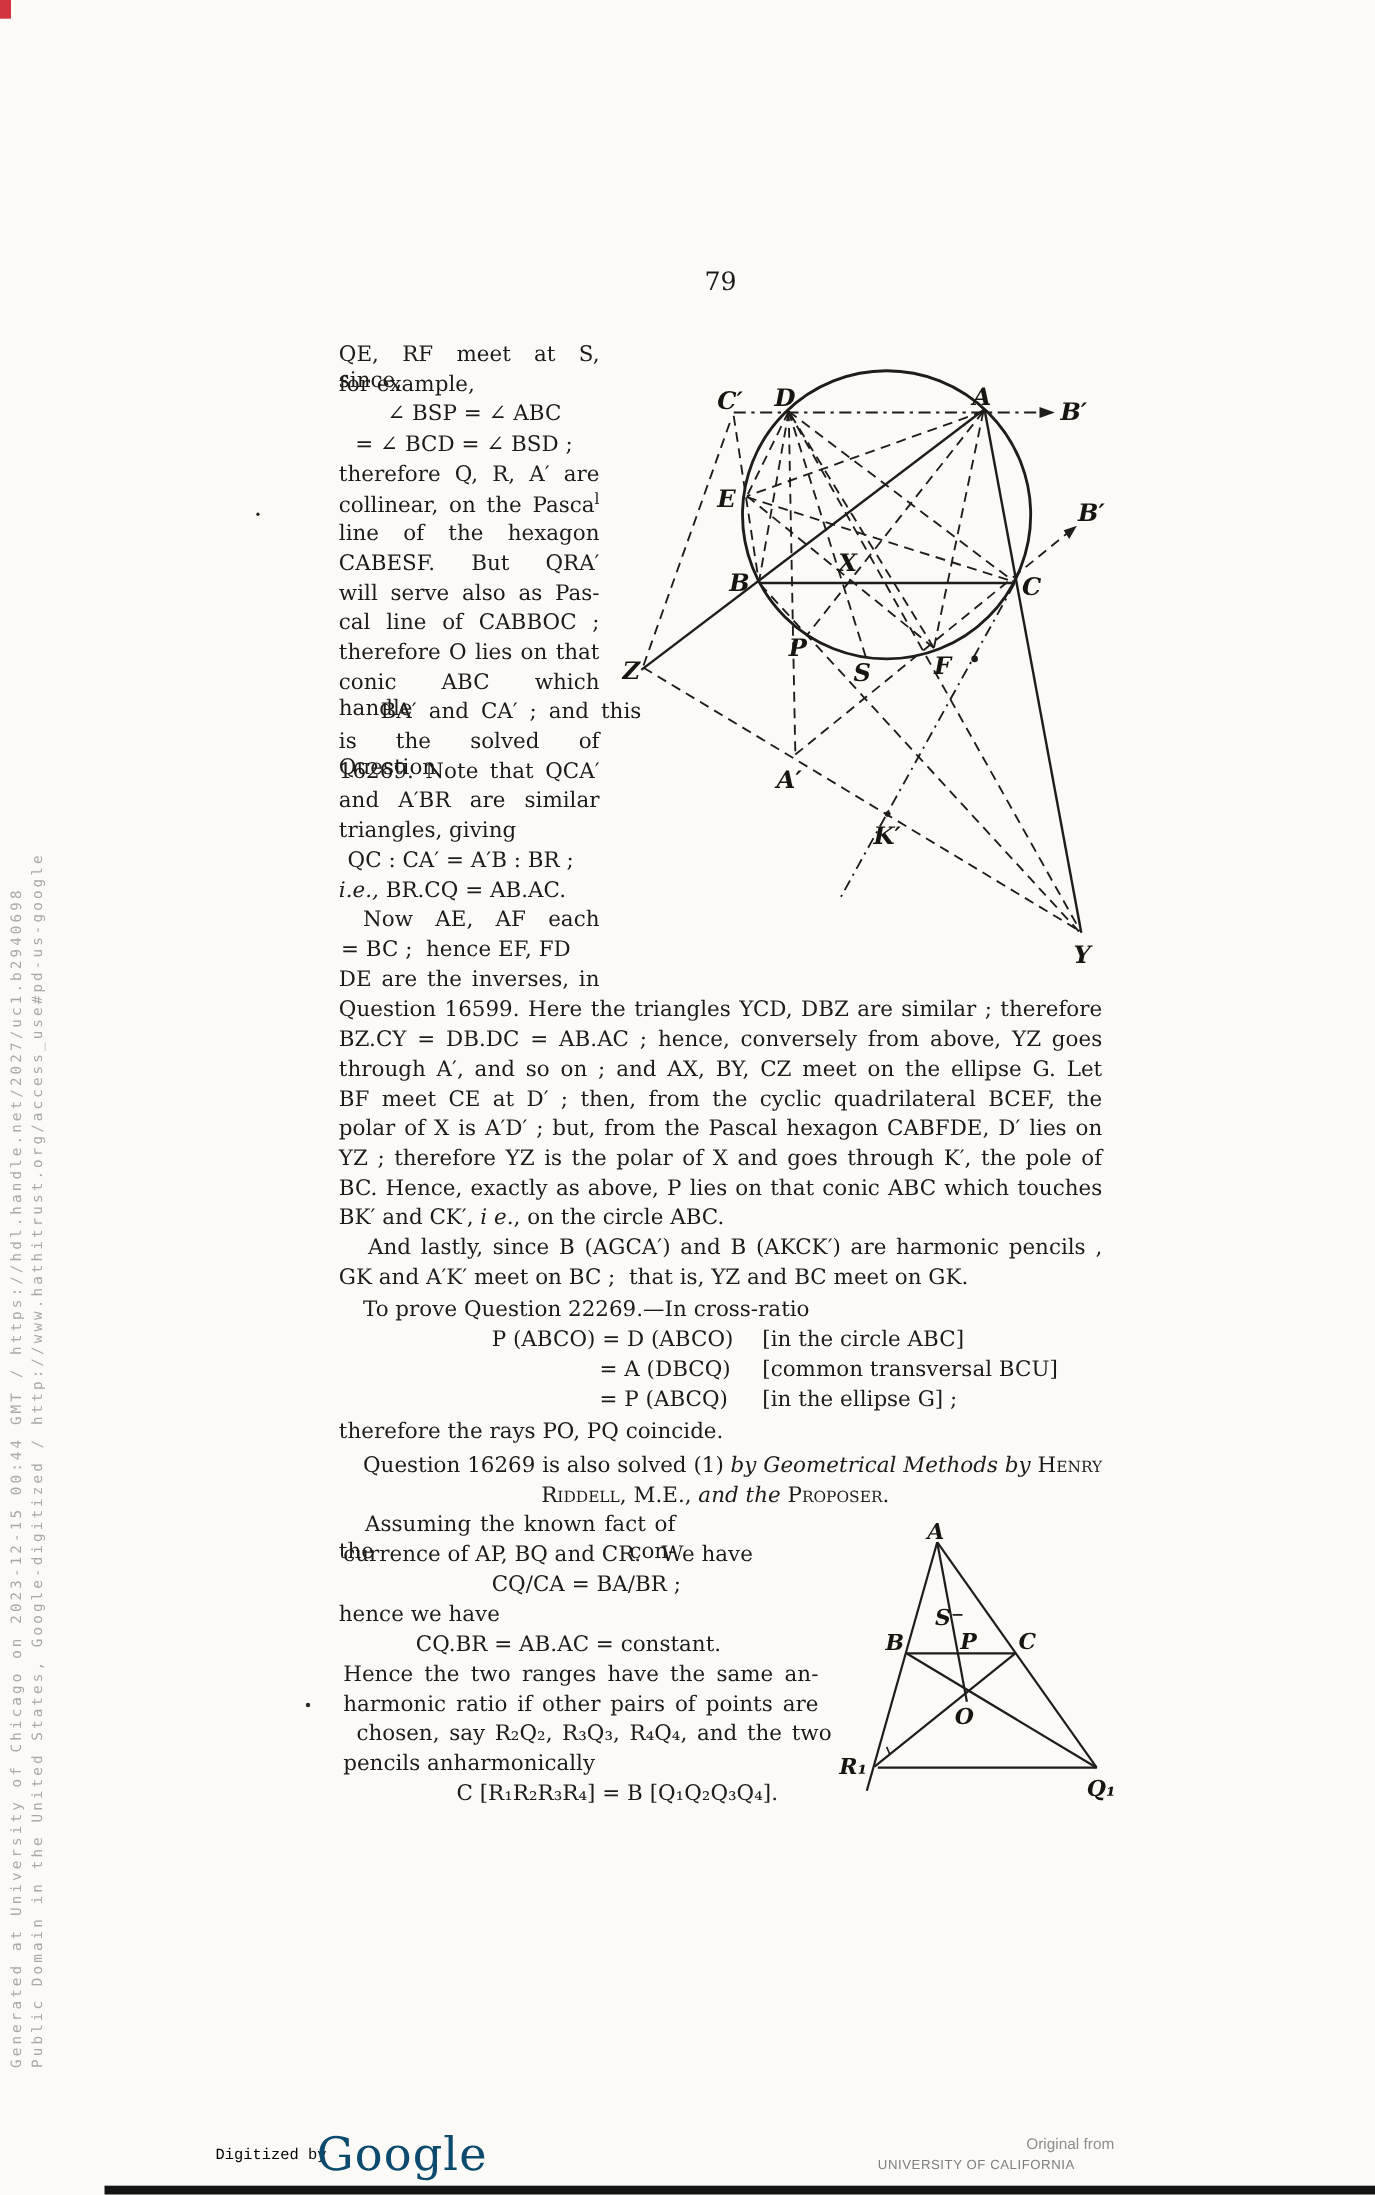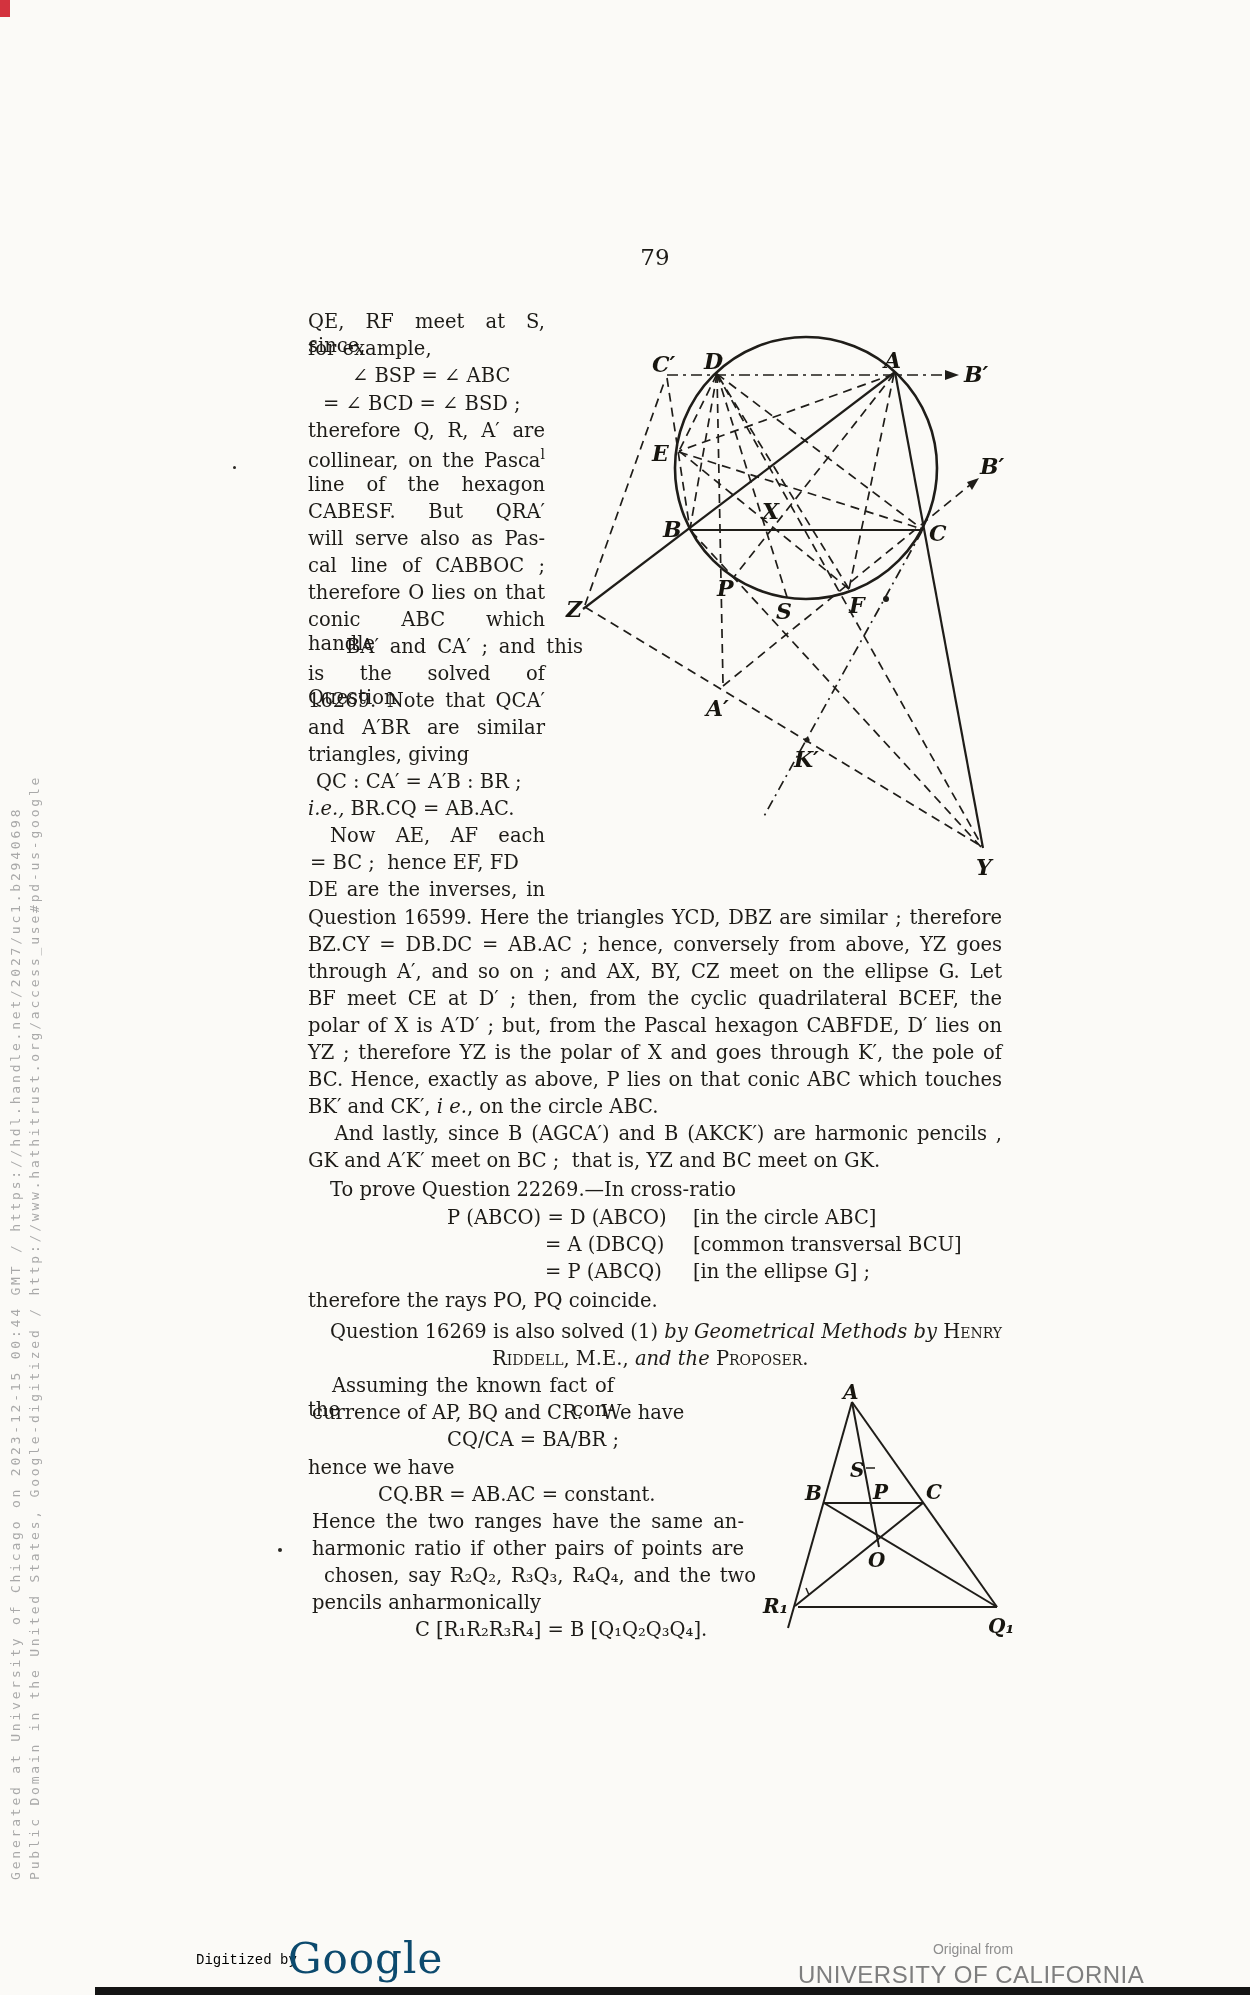--- a/index.html
+++ b/index.html
@@ -21,21 +21,21 @@
   svg text{font-family:"DejaVu Serif",serif;font-style:italic;font-weight:bold;fill:#17150f;}
   .dlabel{font-size:22px;}
   .tlabel{font-size:20px;}
   #footer-digitized{position:absolute;left:196px;top:1952px;font-family:Liberation Mono, monospace;
         font-size:14px;color:#000000;}
   #footer-google{position:absolute;left:288px;top:1934px;font-family:"DejaVu Serif",serif;
         font-size:42px;color:#0c4a6e;letter-spacing:1px;}
   #footer-original{position:absolute;left:828px;top:1941px;width:290px;text-align:center;
         font-family:"Liberation Sans",sans-serif;font-size:14px;color:#8e8e8e;}
   #footer-university{position:absolute;left:798px;top:1961px;width:350px;
-        font-family:"Liberation Sans",sans-serif;font-size:24px;color:#7e7e7e;letter-spacing:0.5px;}
+        font-family:"Liberation Sans",sans-serif;font-size:12px;color:#7e7e7e;letter-spacing:0.5px;}
   #bottom-bar{position:absolute;left:95px;top:1987px;width:1155px;height:8px;background:#141414;}
   .stray-dot{position:absolute;width:4px;height:4px;border-radius:50%;background:#2a2723;}
 </style>
 </head>
 <body>
 
 <div id="red-mark"></div>
 
 <div id="text-layer">
     <div class="line ctr" style="left: 600px; top: 243px; width: 110px; font-size: 23px;">79</div>

